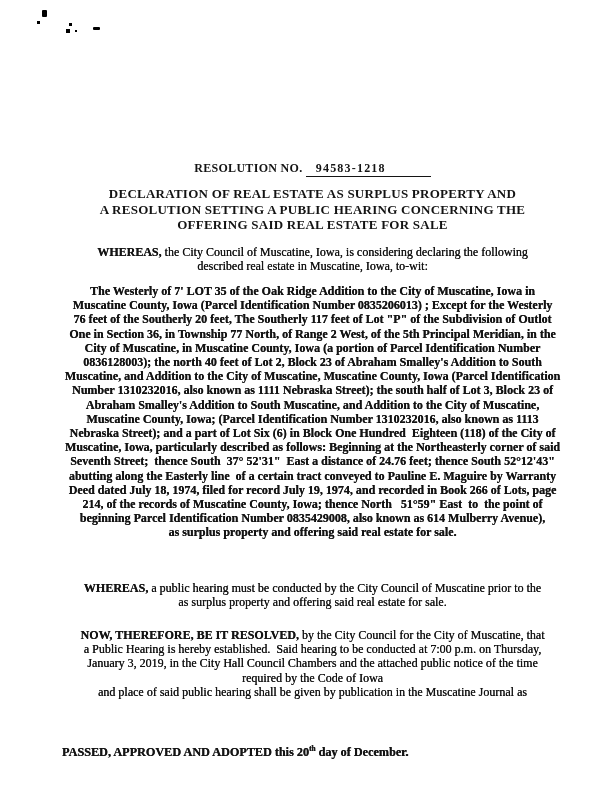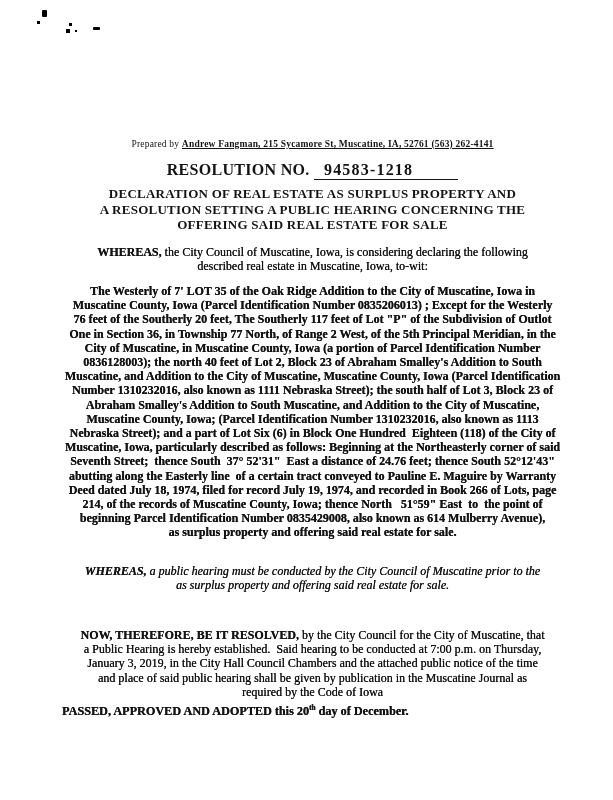--- a/index.html
+++ b/index.html
@@ -32,21 +32,21 @@
     font-size: 9.5px;
     letter-spacing: 0.2px;
     white-space: pre;
   }
   .prepared .u {
     text-decoration: underline;
     font-weight: bold;
   }
   .res-line {
     top: 161px;
-    font-size: 16px;
+    font-size: 12px;
     font-weight: bold;
     letter-spacing: 0.3px;
     white-space: pre;
   }
   .res-line .res-num {
     border-bottom: 1.5px solid #141414;
     padding: 0 45px 1px 10px;
     letter-spacing: 1.2px;
   }
   .doc-title {
@@ -63,24 +63,24 @@
   }
   .para div, .para .ln {
     white-space: pre;
     text-align: center;
   }
   .b {
     font-weight: bold;
   }
   .whereas1 { top: 245px; }
   .legal    { top: 284px; font-weight: bold; }
-  .whereas2 { top: 564px; font-style: italic; }
+  .whereas2 { top: 581px; }
   .resolved { top: 628px; }
   .passed   {
-    top: 703px;
+    top: 744px;
     font-size: 12.2px;
     font-weight: bold;
     white-space: pre;
     text-shadow: 0.3px 0 0 currentColor;
   }
   .passed sup {
     font-size: 0.6em;
     vertical-align: super;
   }
   .artifact {
@@ -97,21 +97,20 @@
 <body>
 
 <div class="page">
 
   <div class="artifact a1"></div>
   <div class="artifact a2"></div>
   <div class="artifact a3"></div>
   <div class="artifact a4"></div>
   <div class="artifact a5"></div>
 
-  <div class="block centered prepared"><span>Prepared by </span><span class="u">Andrew Fangman, 215 Sycamore St, Muscatine, IA, 52761 (563) 262-4141</span></div>
 
   <div class="block centered res-line"><span>RESOLUTION NO.</span><span> </span><span class="res-num">94583-1218</span></div>
 
   <div class="block centered doc-title">
       <div>DECLARATION OF REAL ESTATE AS SURPLUS PROPERTY AND</div>
       <div>A RESOLUTION SETTING A PUBLIC HEARING CONCERNING THE</div>
       <div>OFFERING SAID REAL ESTATE FOR SALE</div>
     </div>
 
   <div class="block para whereas1">
@@ -140,18 +139,18 @@
       <div>as surplus property and offering said real estate for sale.</div>
     </div>
 
   <div class="block para whereas2">
     <div class="ln"><span class="b">WHEREAS,</span><span> a public hearing must be conducted by the City Council of Muscatine prior to the</span></div>
     <div><div>as surplus property and offering said real estate for sale.</div></div>
   </div>
 
   <div class="block para resolved">
     <div class="ln"><span class="b">NOW, THEREFORE, BE IT RESOLVED,</span><span> by the City Council for the City of Muscatine, that</span></div>
-    <div><div>a Public Hearing is hereby established.  Said hearing to be conducted at 7:00 p.m. on Thursday,</div><div>January 3, 2019, in the City Hall Council Chambers and the attached public notice of the time</div><div>and place of said public hearing shall be given by publication in the Muscatine Journal as</div><div>required by the Code of Iowa</div></div>
+    <div><div>a Public Hearing is hereby established.  Said hearing to be conducted at 7:00 p.m. on Thursday,</div><div>January 3, 2019, in the City Hall Council Chambers and the attached public notice of the time</div><div>required by the Code of Iowa</div><div>and place of said public hearing shall be given by publication in the Muscatine Journal as</div></div>
   </div>
 
   <div class="block passed"><span>PASSED, APPROVED AND ADOPTED this 20</span><sup>th</sup><span> day of December.</span></div>
 
 </div>
 
 </body></html>

